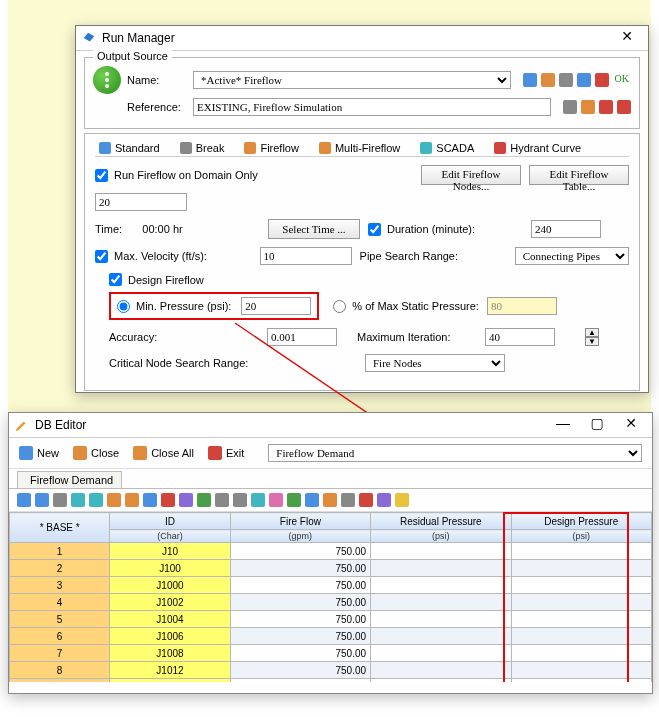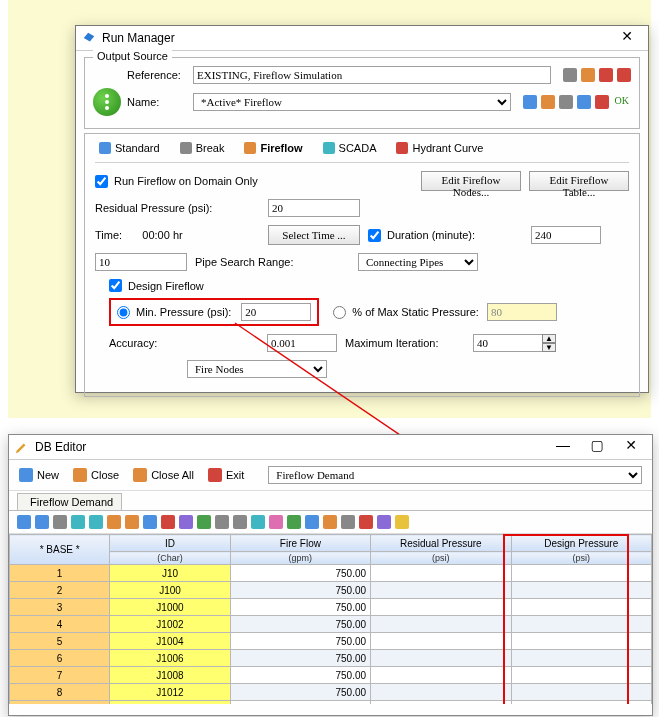--- a/index.html
+++ b/index.html
@@ -85,29 +85,28 @@
 
   .tabs {
     margin: 2px 8px 0 8px;
     border: 1px solid #b5b5b5;
     padding: 6px 10px 10px 10px;
   }
   .tabbar {
     display:flex; gap:12px;
     border-bottom: 1px solid #d0d0d0;
     margin-bottom: 8px;
-    padding-bottom: 6px;
     align-items: center;
   }
   .tab {
     display:flex; align-items:center; gap:4px;
     padding: 2px 4px;
     cursor:pointer;
   }
-  .tab.active { font-weight:bold; }
+  .tab.active { font-weight:normal; }
   .tab .ico { width:12px;height:12px; }
 
   .ff-row {
     display:flex; align-items:center;
     gap: 8px;
     margin-bottom: 8px;
   }
   .ff-row .col1 { width: 165px; display:flex; align-items:flex-start; gap:4px;}
   .ff-row .col2 { width: 92px; }
   .ff-row .col3 { width: 155px; display:flex; align-items:center; gap:4px;}
@@ -140,21 +139,21 @@
   
   svg.arrow {
     position:absolute;
     pointer-events:none;
     overflow:visible;
   }
 
   
   .dbeditor {
     position:absolute;
-    left: 8px; top: 434px;
+    left: 8px; top: 412px;
     width: 643px; height: 280px;
     background:#fefefe;
     border:1px solid #888;
     box-shadow: 0 4px 14px rgba(0,0,0,.25);
   }
   .dbeditor .titlebar { background:#fff; }
   .dbeditor .toolbar {
     display:flex; align-items:center; gap:14px;
     padding: 6px 10px;
     border-bottom: 1px solid #ddd;
@@ -233,31 +232,20 @@
     <svg class="ti" viewBox="0 0 16 16">
         <path fill="#2a7ad6" d="M2 8l5-6 7 4-5 6z"></path>
       </svg>
     <span>Run Manager</span>
     <span class="flex"></span>
     <span class="close">✕</span>
   </div>
 
   <fieldset class="output-source">
     <span class="legend">Output Source</span>
-
-    <div class="os-row" style="margin-left:34px;">
-      <span class="os-label">Reference:</span>
-      <input class="input os-name" value="EXISTING, Fireflow Simulation" style="">
-      <div class="os-iconstrip">
-        <span class="ico gray"></span>
-        <span class="ico orange"></span>
-        <span class="ico red"></span>
-        <span class="ico red"></span>
-      </div>
-    </div>
 
     <div class="os-row">
       <div class="os-icon">
         <svg width="10" height="20" viewBox="0 0 10 20">
             <circle cx="5" cy="4" r="2" fill="#fff"></circle>
             <circle cx="5" cy="10" r="2" fill="#fff"></circle>
             <circle cx="5" cy="16" r="2" fill="#fff"></circle>
           </svg>
       </div>
       <span class="os-label">Name:</span>
@@ -266,35 +254,50 @@
       </select>
       <div class="os-iconstrip">
         <span class="ico blue"></span>
         <span class="ico orange"></span>
         <span class="ico gray"></span>
         <span class="ico blue"></span>
         <span class="ico red"></span>
         <span class="ico green" style="width:auto;padding:0 2px;font:10px Tahoma;color:#2a8a1c;background:none;">OK</span>
       </div>
     </div>
+
+    <div class="os-row" style="margin-left:34px;">
+      <span class="os-label">Reference:</span>
+      <input class="input os-name" value="EXISTING, Fireflow Simulation" style="">
+      <div class="os-iconstrip">
+        <span class="ico gray"></span>
+        <span class="ico orange"></span>
+        <span class="ico red"></span>
+        <span class="ico red"></span>
+      </div>
+    </div>
   </fieldset>
 
   <div class="tabs">
     <div class="tabbar">
       <span class="tab">
           <span class="ico blue"></span>
           <span>Standard</span>
         </span>
       <span class="tab">
           <span class="ico gray"></span>
           <span>Break</span>
         </span>
       <span class="tab active">
           <span class="ico orange"></span>
           <span>Fireflow</span>
+        </span>
+      <span class="tab">
+          <span class="ico orange"></span>
+          <span>Multi-Fireflow</span>
         </span>
       <span class="tab">
           <span class="ico teal"></span>
           <span>SCADA</span>
         </span>
       <span class="tab">
           <span class="ico red"></span>
           <span>Hydrant Curve</span>
         </span>
     </div>
@@ -303,35 +306,38 @@
       <label class="cb col1">
         <input type="checkbox" checked="" style="">
           <span>Run Fireflow on Domain Only</span>
       </label>
       <span style="flex:1"></span>
       <button class="btn" style="width:100px">Edit Fireflow Nodes...</button>
       <button class="btn" style="width:100px">Edit Fireflow Table...</button>
     </div>
 
     <div class="ff-row">
-      <span class="col1">Residual Pressure (psi):</span>
       <input class="input num col2" value="20" style="">
     </div>
 
     <div class="ff-row">
       <span class="col1"><span>Time:</span>&nbsp;&nbsp;&nbsp;&nbsp;<span>00:00 hr</span></span>
       <button class="btn col2" style="width:92px">Select Time ...</button>
       <label class="cb col3">
         <input type="checkbox" checked="" style="">
           <span>Duration (minute):</span>
       </label>
       <input class="input num" value="240" style="">
     </div>
 
     <div class="ff-row">
+      <label class="cb col1">
+        <input type="checkbox" checked="" style="">
+          <span>Max. Velocity (ft/s):</span>
+      </label>
       <input class="input num col2" value="10" style="">
       <span class="col3">Pipe Search Range:</span>
       <select class="input" style="width:120px">
         <option>Connecting Pipes</option>
       </select>
     </div>
 
     <div class="design-block">
       <label class="cb" style="margin-bottom:6px;">
         <input type="checkbox" checked="" style="">
@@ -349,31 +355,32 @@
         <label class="cb" style="margin-left:6px;">
           <input type="radio" style="">
             <span>% of Max Static Pressure:</span>
         </label>
         <input class="input num" disabled="" style="background: #fef9c3; color: rgb(136, 136, 136);" value="80">
       </div>
 
       <div class="ff-row">
         <span style="width:150px">Accuracy:</span>
         <input class="input num" value="0.001" style="">
-        <span style="width:120px;">Maximum Iteration:</span>
-        <span style="display:flex;">
+        <span style="width:120px;margin-left:12px">Maximum Iteration:</span>
+        <span style="display:flex;gap:31px;">
           <input class="input num" value="40" style="">
           <span class="spinbtns">
               <button>▲</button>
               <button>▼</button>
             </span>
         </span>
       </div>
 
       <div class="ff-row">
+        <span style="width:170px">Critical Node Search Range:</span>
         <span style="width:70px"></span>
         <select class="input" style="width:140px">
           <option>Fire Nodes</option>
         </select>
       </div>
     </div>
   </div>
 </div>
 
 <svg class="arrow" style="left:0;top:0;width:659px;height:717px;">

